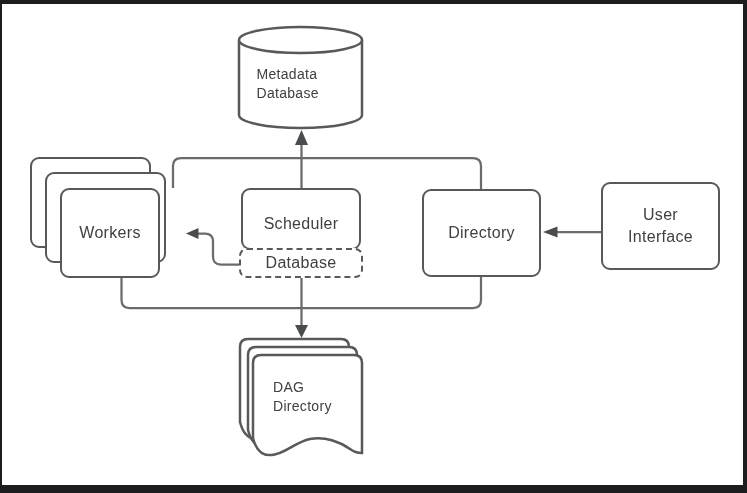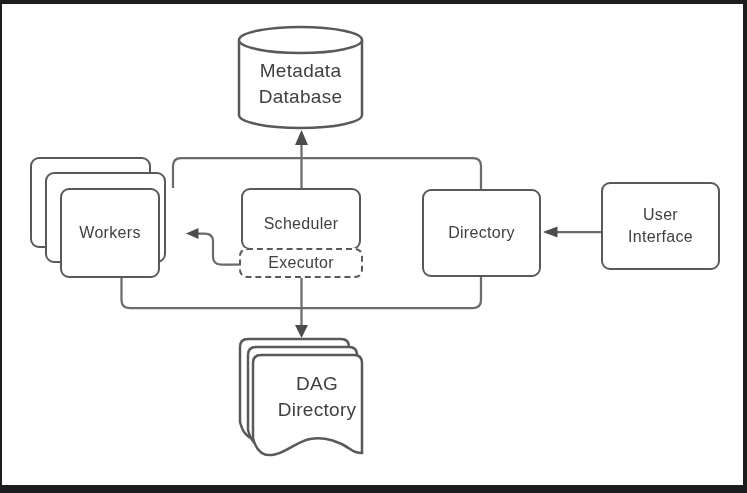--- a/index.html
+++ b/index.html
@@ -36,21 +36,21 @@
     font-size:16px;letter-spacing:.3px;line-height:1.35;text-align:center;
   }
   .node .lbl, .plain-label .lbl{max-width:88px}
   .dashed{
     border-style:dashed;border-width:2.2px;border-radius:8px;
   }
   .plain-label{
     position:absolute;
     display:flex;align-items:center;justify-content:center;
     color:var(--text);
-    font-size:19px;letter-spacing:.3px;line-height:1.35;text-align:center;
+    font-size:14px;letter-spacing:.3px;line-height:1.35;
   }
   
   .workers-back {left:28px; top:153px; width:121px; height:91px}
   .workers-mid  {left:43px; top:168px; width:121px; height:91px}
   .workers-front{left:58px; top:184px; width:100px; height:90px}
   .scheduler    {left:239px;top:184px; width:120px; height:62px; padding-top:10px}
   .executor     {left:237px;top:244px; width:124px; height:30px}
   .webserver    {left:420px;top:185px; width:119px; height:88px}
   .ui           {left:599px;top:178px; width:119px; height:88px}
   .db-label     {left:237px;top:36px;  width:123px; height:88px}
@@ -92,21 +92,21 @@
   <div class="node workers-back"></div>
   <div class="node workers-mid"></div>
   <div class="node workers-front">
     <span class="lbl">Workers</span>
   </div>
 
   <div class="node scheduler">
     <span class="lbl">Scheduler</span>
   </div>
   <div class="node dashed executor">
-    <span class="lbl">Executor</span>
+    <span class="lbl">Database</span>
   </div>
 
   <div class="node webserver">
     <span class="lbl">Directory</span>
   </div>
 
   <div class="node ui">
     <span class="lbl">User Interface</span>
   </div>
 

